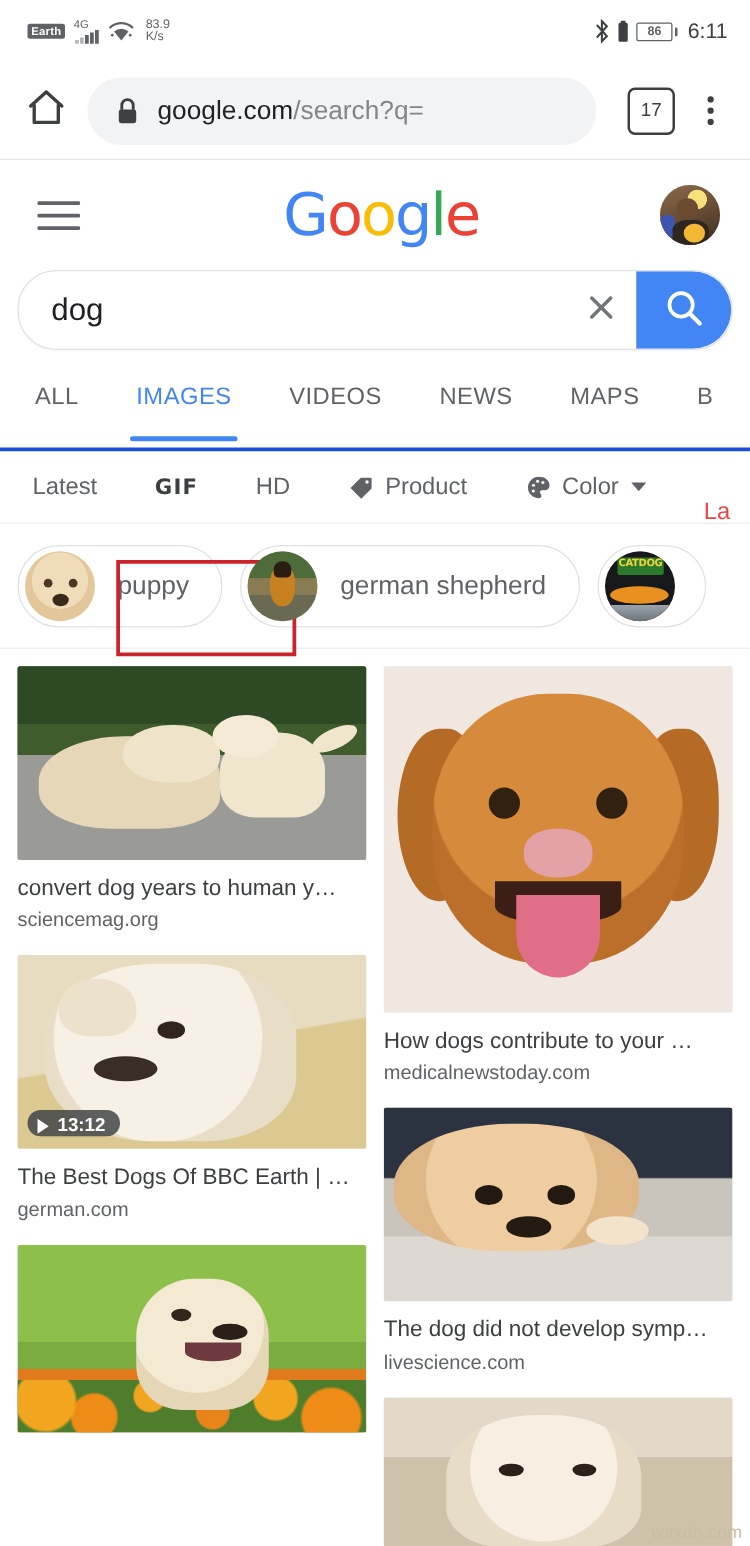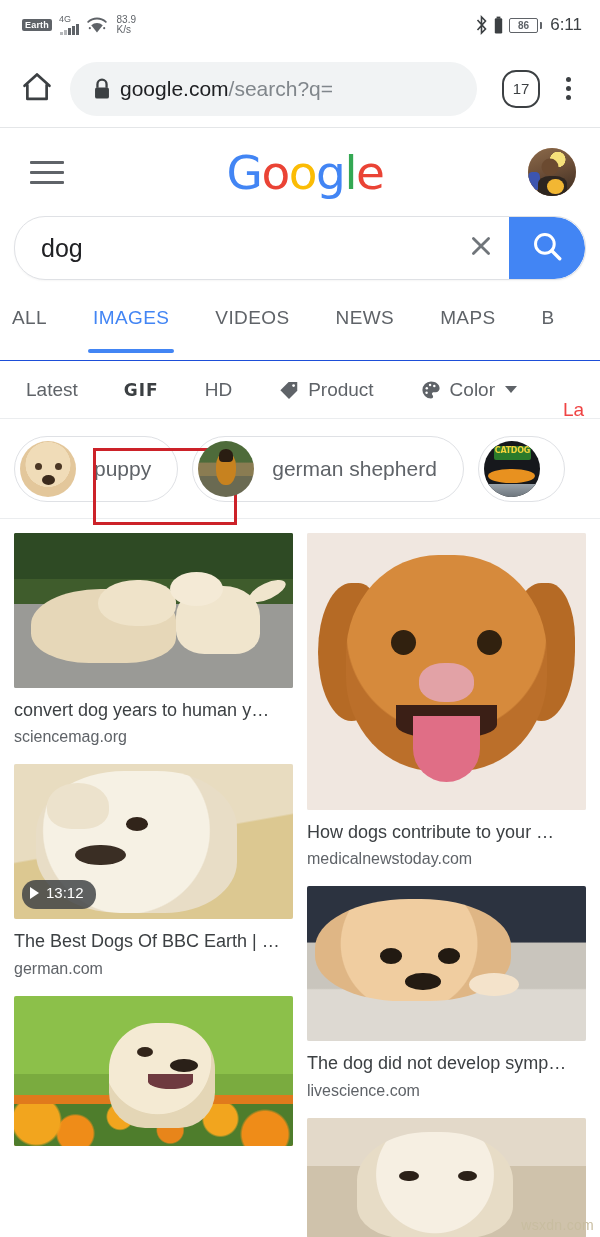--- a/index.html
+++ b/index.html
@@ -127,36 +127,36 @@
   }
   .omnibox {
     flex: 1 1 auto;
     height: 54px;
     background: #f1f3f4;
     border-radius: 27px;
     display: flex;
     align-items: center;
     padding: 0 22px;
     box-sizing: border-box;
-    gap: 8px;
+    gap: 14px;
     min-width: 0;
     margin-left: 4px;
   }
   .url-text {
     font-size: 21px;
     color: #202124;
     white-space: nowrap;
     overflow: hidden;
   }
   .url-text .path { color: #80868b; }
   .tabcount {
     width: 34px;
     height: 34px;
     border: 2.5px solid #3c4043;
-    border-radius: 14px;
+    border-radius: 6px;
     display: flex;
     align-items: center;
     justify-content: center;
     font-size: 15px;
     color: #3c4043;
     flex: 0 0 auto;
     margin-left: 19px;
     font-weight: 500;
   }
   .menu-dots {
@@ -309,24 +309,24 @@
     align-items: center;
     justify-content: center;
     flex: 0 0 auto;
   }
 
   
   .tabs-row {
     display: flex;
     align-items: flex-start;
     height: 62px;
-    padding-left: 12px;
+    padding-left: 28px;
     margin-top: 19px;
     box-sizing: border-box;
-    border-bottom: 1px solid #1d4ed8;
+    border-bottom: 3px solid #1d4ed8;
     position: relative;
     overflow: hidden;
   }
   .tab {
     font-size: 19px;
     color: #5f6368;
     letter-spacing: 0.4px;
     padding: 8px 0 0 0;
     margin-right: 46px;
     white-space: nowrap;
@@ -505,24 +505,25 @@
     overflow: hidden;
   }
   .vid-badge {
     position: absolute;
     left: 8px;
     bottom: 10px;
     background: rgba(60,64,67,0.82);
     color: #fff;
     font-size: 15px;
     border-radius: 14px;
-    padding: 4px 12px 8px 8px;
+    padding: 4px 12px 0 8px;
     display: flex;
     align-items: center;
     gap: 7px;
+    font-weight: bold;
   }
   .play-tri {
     width: 0; height: 0;
     border-left: 9px solid #fff;
     border-top: 6px solid transparent;
     border-bottom: 6px solid transparent;
   }
 
   
   .art { position:absolute; inset:0; }

